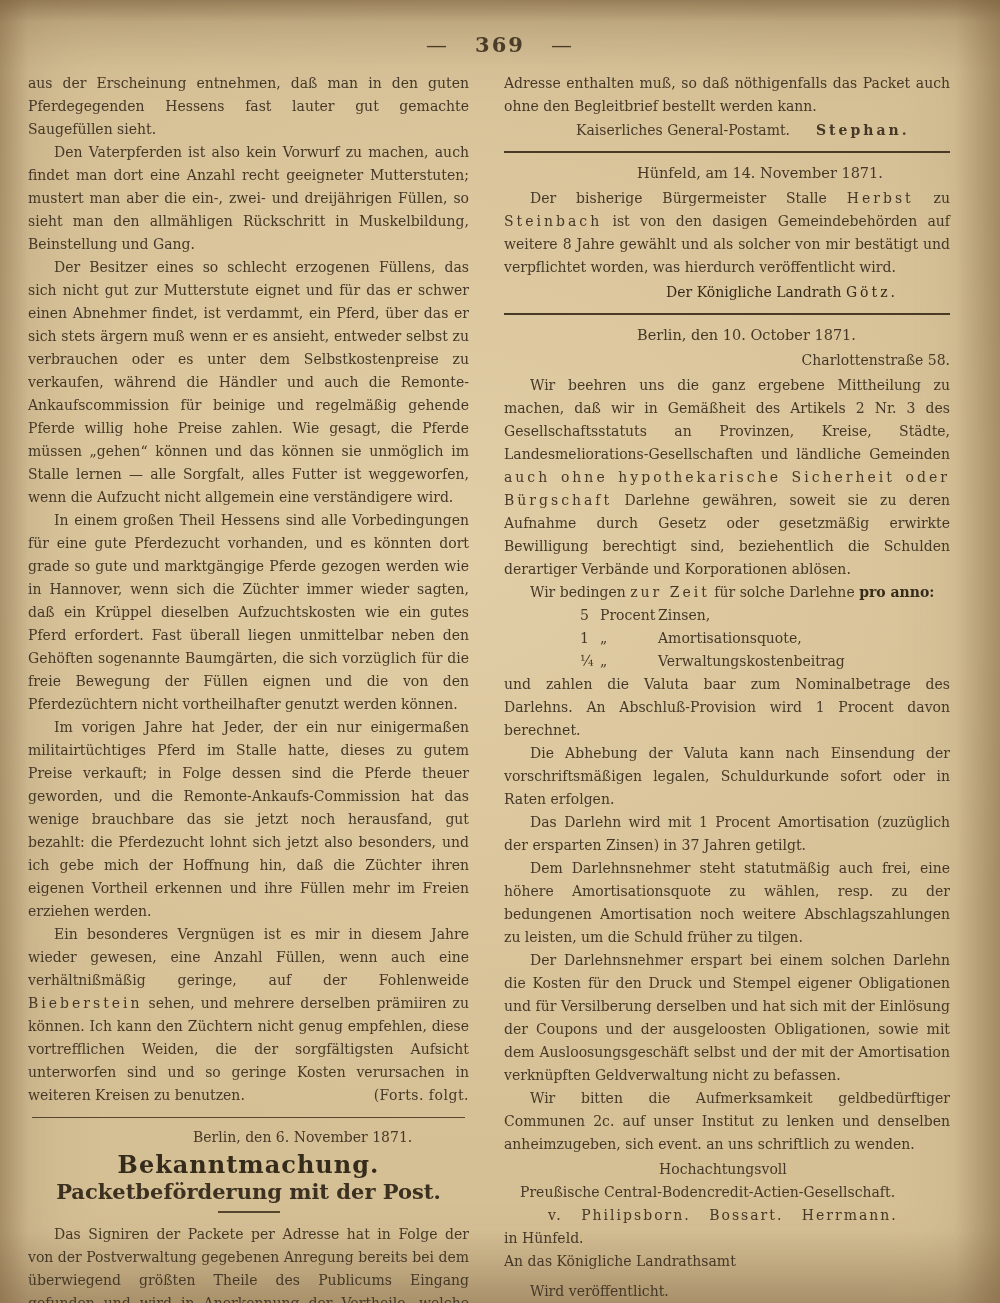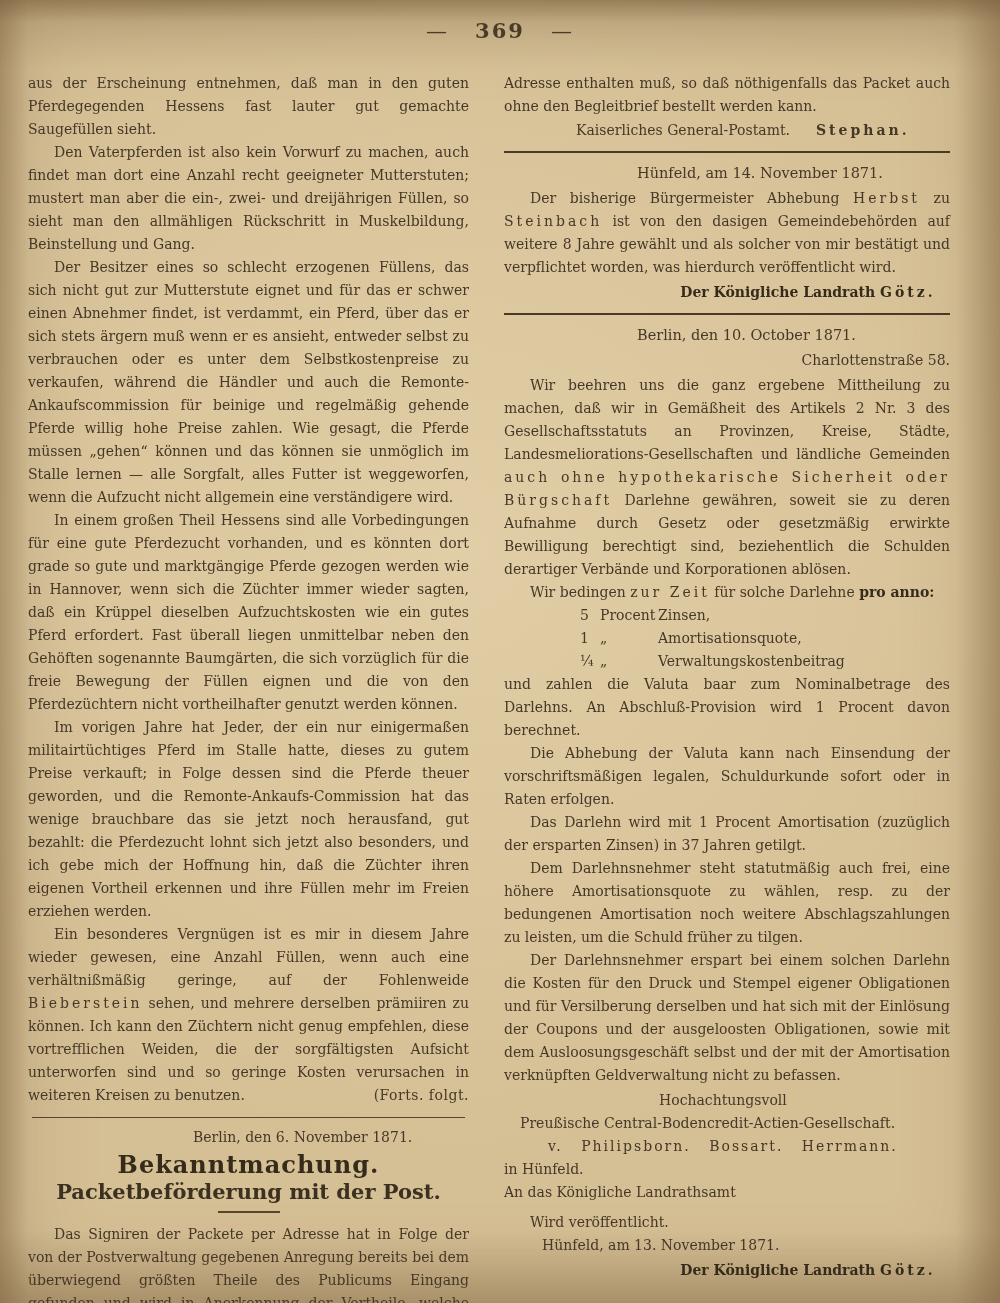--- a/index.html
+++ b/index.html
@@ -12,21 +12,21 @@
     position:relative;width:1000px;height:1303px;overflow:hidden;
     background-color:#d5bf95;
     background-image:
       radial-gradient(ellipse 95% 70% at 46% 42%, rgba(252,238,202,0.32), rgba(252,238,202,0) 68%),
       linear-gradient(90deg, rgba(125,96,58,0.35) 0px, rgba(125,96,58,0) 28px, rgba(125,96,58,0) 955px, rgba(125,96,58,0.40) 1000px),
       linear-gradient(180deg, rgba(110,83,48,0.50) 0px, rgba(110,83,48,0.12) 22px, rgba(110,83,48,0) 70px, rgba(110,83,48,0) 1230px, rgba(110,83,48,0.28) 1303px);
     box-shadow: inset 0 0 90px rgba(95,70,38,0.35);
     color:#453827;
   }
   .page-header{
-    position:absolute;top:18px;left:0;width:100%;
+    position:absolute;top:32px;left:0;width:100%;
     text-align:center;font-size:21px;letter-spacing:2px;color:#4a3c27;font-weight:bold;
   }
   .page-header .dash{margin:0 26px;font-weight:normal;}
   .col{position:absolute;top:72px;font-size:14px;line-height:23px;text-align:justify;}
   .col-left{left:28px;width:441px;}
   .col-right{left:504px;width:446px;}
   p{margin:0;padding:0;}
   .ind{text-indent:26px;}
   .sperr{letter-spacing:3px;}
   .sperr4{letter-spacing:4px;}
@@ -36,21 +36,21 @@
   .rule-short{border:none;border-top:2.2px solid #55452d;width:62px;margin:8px auto 10px auto;}
   .dateline-left{margin:5px 0 2px 165px;text-align:left;white-space:nowrap;}
   .h-bekannt{font-size:24px;font-weight:bold;text-align:center;letter-spacing:1px;margin:4px 0 4px 0;color:#352b1b;}
   .h-sub{font-size:21px;font-weight:bold;text-align:center;margin:2px 0 0 0;color:#3c3121;}
   .h-land{font-size:33px;font-weight:bold;text-align:center;letter-spacing:1px;margin:2px 0 8px 0;color:#3a2f1e;}
   .decree{margin:2px 0 0 30px;width:400px;text-indent:20px;}
   .sig-row{margin:1px 0 0 72px;text-align:left;}
   .sig-row .name{margin-left:26px;font-weight:bold;}
   .dateline-r1{margin:2px 0 2px 133px;text-align:left;font-size:14.5px;white-space:nowrap;}
   .dateline-r2{margin:0 0 2px 198px;text-align:right;white-space:nowrap;}
-  .sig-landrath{margin:2px 0 0 162px;text-align:center;font-weight:bold;white-space:nowrap;color:#352b1b;}
+  .sig-landrath{margin:2px 0 0 162px;text-align:left;font-weight:normal;white-space:nowrap;color:#352b1b;}
   .rate-row{display:flex;margin-left:76px;text-align:left;}
   .rate-v{width:20px;}
   .rate-u{width:58px;}
   .salute{margin:2px 0 0 155px;text-align:left;}
   .company{margin:0 0 0 16px;text-align:left;white-space:nowrap;}
   .signers{margin:0 0 0 44px;text-align:left;letter-spacing:2px;word-spacing:12px;white-space:nowrap;}
   .addr{margin:0;text-align:left;}
   .publish{margin:7px 0 0 26px;text-align:left;}
   .close-date{margin:0 0 0 38px;text-align:left;}
   b.antiqua{color:#352b1b;}
@@ -82,21 +82,21 @@
     <p class="decree"><span>daß bis auf Weiteres </span><span class="sperr4">vom 1. Dezember ab</span><span> bei allen mit der Post zu befördernden Packeten die Bezeichnung (Signatur) die wesentlichen Angaben der</span></p>
   </div>
 
   <div class="col col-right">
     <p>Adresse enthalten muß, so daß nöthigenfalls das Packet auch ohne den Begleitbrief bestellt werden kann.</p>
     <p class="sig-row"><span>Kaiserliches General-Postamt.</span><span class="name sperr">Stephan.</span></p>
 
     <hr class="rule-thick">
 
     <p class="dateline-r1">Hünfeld, am 14. November 1871.</p>
-    <p class="ind"><span>Der bisherige Bürgermeister Abhebung </span><span class="sperr">Herbst</span><span> zu </span><span class="sperr">Steinbach</span><span> ist von den dasigen Gemeindebehörden auf weitere 8 Jahre gewählt und als solcher von mir bestätigt und verpflichtet worden, was hierdurch veröffentlicht wird.</span></p>
+    <p class="ind"><span>Der bisherige Bürgermeister Stalle </span><span class="sperr">Herbst</span><span> zu </span><span class="sperr">Steinbach</span><span> ist von den dasigen Gemeindebehörden auf weitere 8 Jahre gewählt und als solcher von mir bestätigt und verpflichtet worden, was hierdurch veröffentlicht wird.</span></p>
     <p class="sig-landrath"><span>Der Königliche Landrath </span><span class="sperr">Götz.</span></p>
 
     <hr class="rule-thick">
 
     <p class="dateline-r1">Berlin, den 10. October 1871.</p>
     <p class="dateline-r2">Charlottenstraße 58.</p>
     <p class="ind"><span>Wir beehren uns die ganz ergebene Mittheilung zu machen, daß wir in Gemäßheit des Artikels 2 Nr. 3 des Gesellschaftsstatuts an Provinzen, Kreise, Städte, Landesmeliorations-Gesellschaften und ländliche Gemeinden </span><span class="sperr">auch ohne hypothekarische Sicherheit oder Bürgschaft</span><span> Darlehne gewähren, soweit sie zu deren Aufnahme durch Gesetz oder gesetzmäßig erwirkte Bewilligung berechtigt sind, beziehentlich die Schulden derartiger Verbände und Korporationen ablösen.</span></p>
     <p class="ind"><span>Wir bedingen </span><span class="sperr">zur Zeit</span><span> für solche Darlehne </span><b class="antiqua">pro anno:</b></p>
 
     <div class="rate-row">
@@ -113,20 +113,21 @@
         <span class="rate-v">¼</span>
         <span class="rate-u">„</span>
         <span>Verwaltungskostenbeitrag</span>
       </div>
 
     <p>und zahlen die Valuta baar zum Nominalbetrage des Darlehns. An Abschluß-Provision wird 1 Procent davon berechnet.</p>
     <p class="ind">Die Abhebung der Valuta kann nach Einsendung der vorschriftsmäßigen legalen, Schuldurkunde sofort oder in Raten erfolgen.</p>
     <p class="ind">Das Darlehn wird mit 1 Procent Amortisation (zuzüglich der ersparten Zinsen) in 37 Jahren getilgt.</p>
     <p class="ind">Dem Darlehnsnehmer steht statutmäßig auch frei, eine höhere Amortisationsquote zu wählen, resp. zu der bedungenen Amortisation noch weitere Abschlagszahlungen zu leisten, um die Schuld früher zu tilgen.</p>
     <p class="ind">Der Darlehnsnehmer erspart bei einem solchen Darlehn die Kosten für den Druck und Stempel eigener Obligationen und für Versilberung derselben und hat sich mit der Einlösung der Coupons und der ausgeloosten Obligationen, sowie mit dem Ausloosungsgeschäft selbst und der mit der Amortisation verknüpften Geldverwaltung nicht zu befassen.</p>
+    <p class="ind">Wir bitten die Aufmerksamkeit geldbedürftiger Communen 2c. auf unser Institut zu lenken und denselben anheimzugeben, sich event. an uns schriftlich zu wenden.</p>
 
     <p class="salute">Hochachtungsvoll</p>
     <p class="company">Preußische Central-Bodencredit-Actien-Gesellschaft.</p>
     <p class="signers">v. Philipsborn. Bossart. Herrmann.</p>
     <p class="addr">in Hünfeld.</p>
     <p class="addr">An das Königliche Landrathsamt</p>
     <p class="publish">Wird veröffentlicht.</p>
     <p class="close-date">Hünfeld, am 13. November 1871.</p>
     <p class="sig-landrath"><span>Der Königliche Landrath </span><span class="sperr">Götz.</span></p>
   </div>

